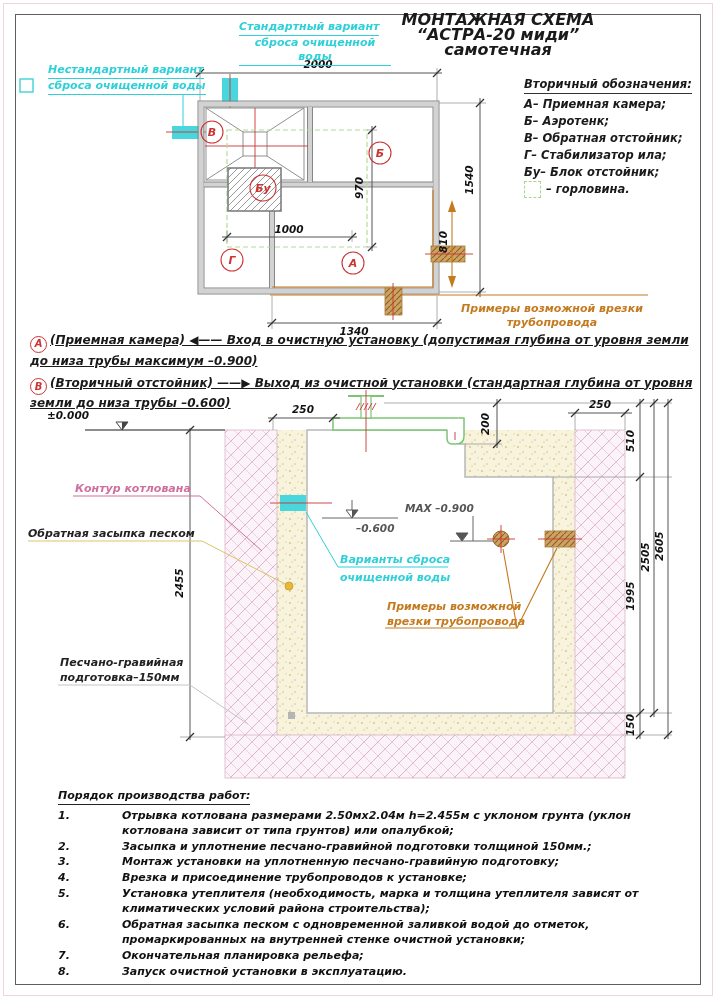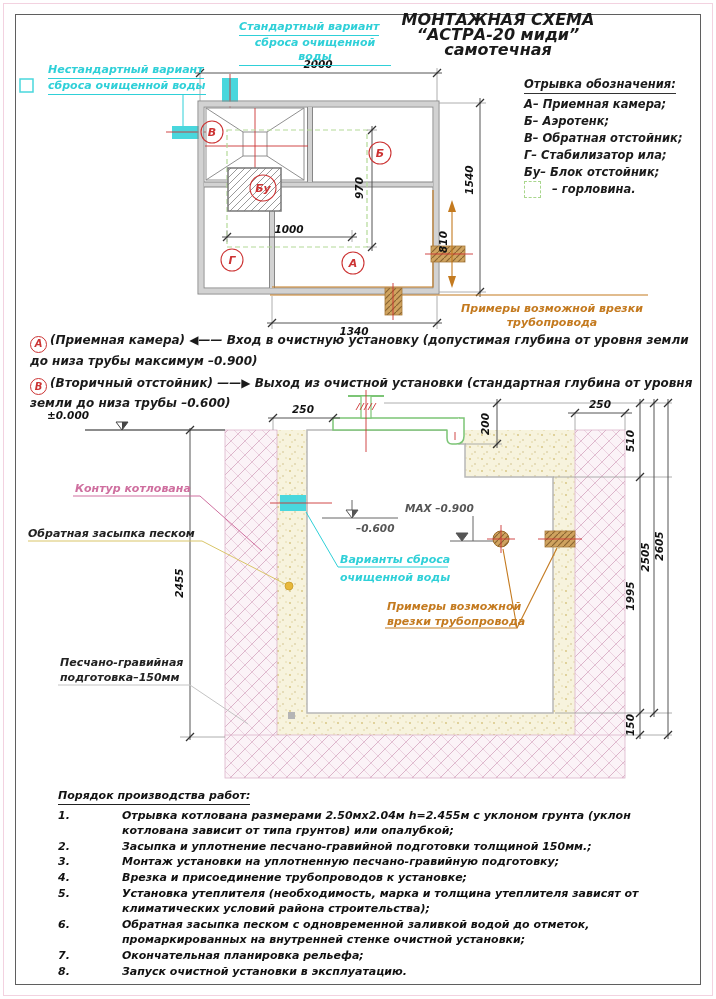--- a/index.html
+++ b/index.html
@@ -11,23 +11,23 @@
   .bi{font-style:italic;font-weight:bold;}
   .abs{position:absolute;}
   .title-block{left:392px;top:12px;width:212px;text-align:center;color:#1a1a1a;
         font-size:16px;line-height:15px;}
   .cyan-label{color:#2fd0d8;font-size:11px;line-height:14px;}
   .cyan-label span{display:inline-block;border-bottom:1px solid #2fd0d8;padding-bottom:1px;text-align:center;}
   .std-label{left:239px;top:20px;width:152px;}
   .nonstd-label{left:48px;top:63px;width:158px;}
   .legend{left:524px;top:76px;width:182px;color:#1a1a1a;font-size:11.5px;line-height:17px;}
   .legend .lg-title{display:inline-block;border-bottom:1px solid #333;margin-bottom:2px;}
-  .legend .neck-row{display:flex;align-items:center;gap:11px;}
+  .legend .neck-row{display:flex;align-items:center;gap:5px;}
   .neck-square{width:15px;height:15px;border:1.5px dashed #a9d68d;display:inline-block;}
-  .notes{left:30px;top:332px;width:664px;color:#1a1a1a;font-size:12px;line-height:16px;}
+  .notes{left:30px;top:332px;width:664px;color:#1a1a1a;font-size:12px;line-height:16px;text-decoration:underline;}
   .notes p{margin:0 0 6px 0;}
   .circ{display:inline-flex;align-items:center;justify-content:center;width:15px;height:15px;
         border:1.3px solid #cc3333;border-radius:50%;color:#cc3333;font-size:10px;
         vertical-align:-3px;margin-right:3px;}
   .works{left:58px;top:788px;width:642px;color:#111;font-size:11px;line-height:15.6px;}
   .works .w-title{display:inline-block;border-bottom:1px solid #222;margin-bottom:3px;}
   .work-row{display:flex;}
   .work-num{width:34px;flex:0 0 34px;}
   .work-text{flex:1;margin-left:30px;}
   svg{position:absolute;left:0;top:0;}
@@ -345,21 +345,21 @@
     <span>Стандартный вариант</span><br>
     <span>сброса очищенной воды</span>
   </div>
 
   <div class="abs cyan-label nonstd-label bi">
     <span>Нестандартный вариант</span><br>
     <span>сброса очищенной воды</span>
   </div>
 
   <div class="abs legend bi">
-    <span class="lg-title">Отрывка обозначения:</span>
+    <span class="lg-title">Вторичный обозначения:</span>
     <div>А– Приемная камера;</div>
     <div>Б– Аэротенк;</div>
     <div>В– Обратная отстойник;</div>
     <div>Г– Стабилизатор ила;</div>
     <div>Бу– Блок отстойник;</div>
     <div class="neck-row">
       <span class="neck-square"></span>
       <span>– горловина.</span>
     </div>
   </div>

